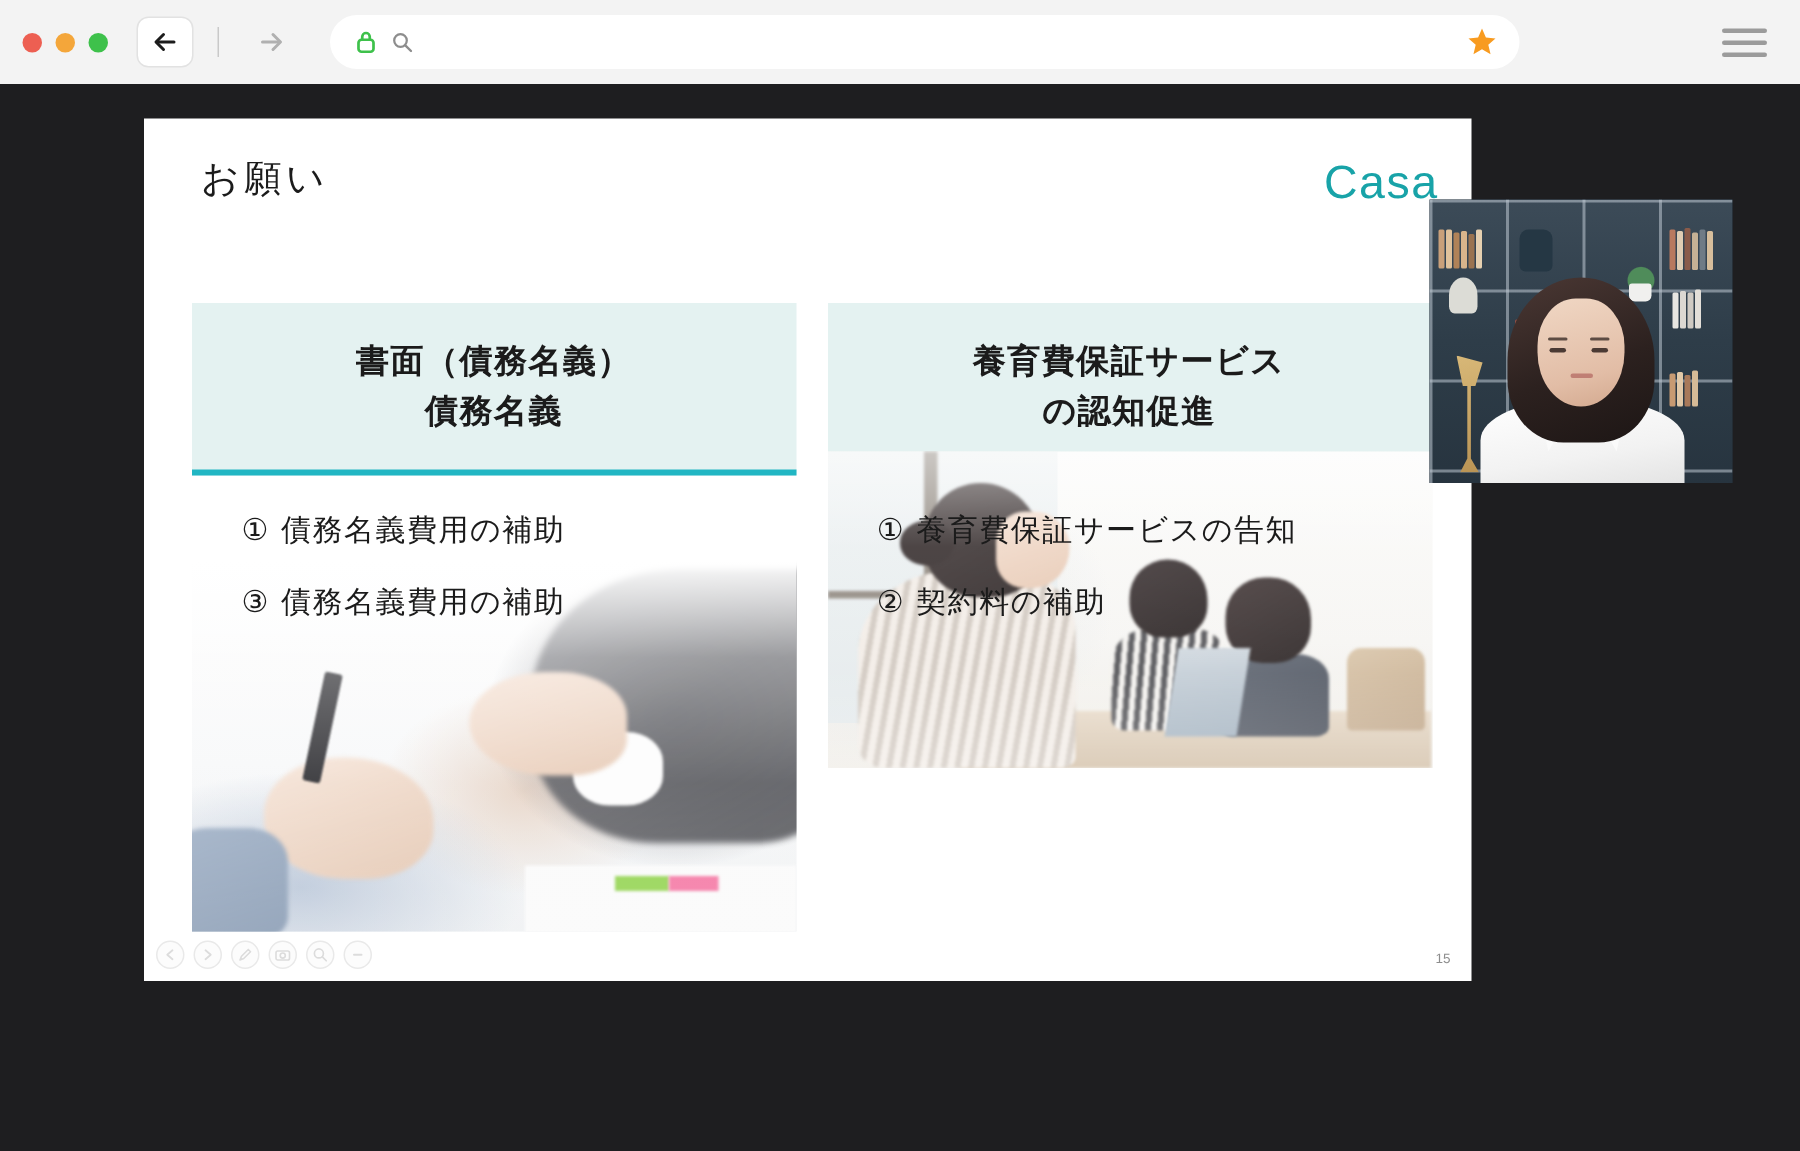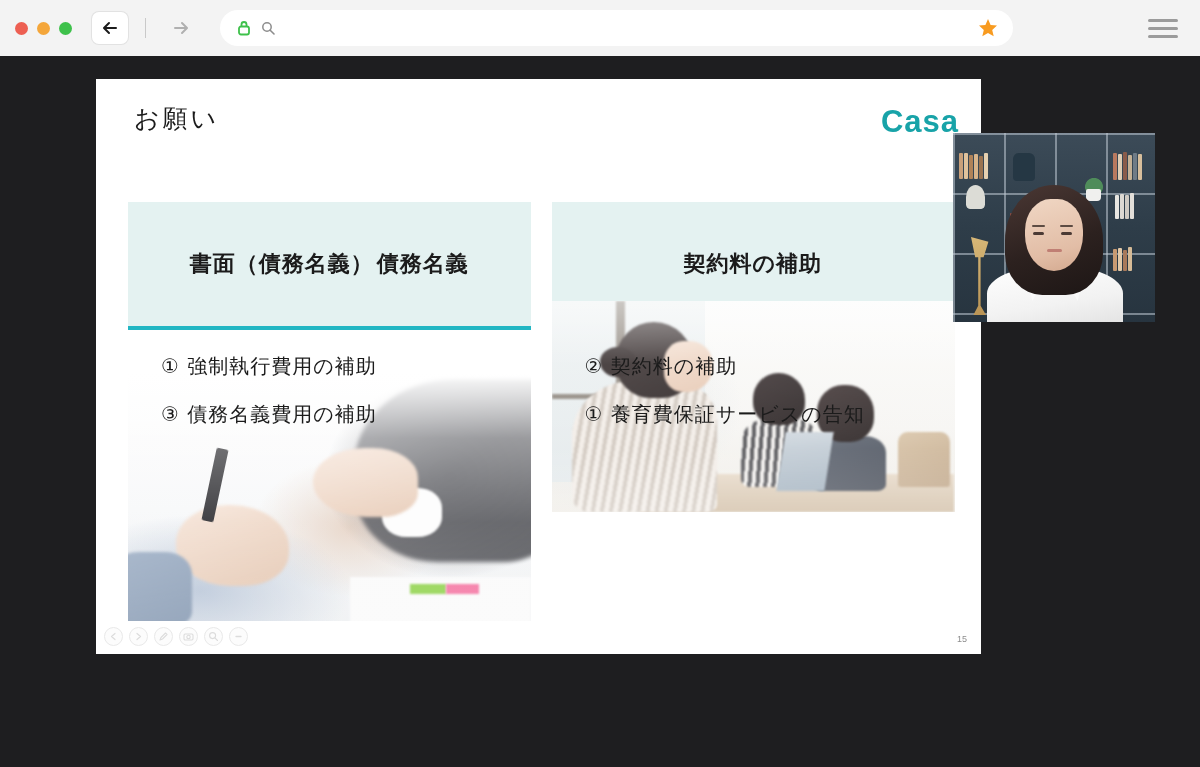--- a/index.html
+++ b/index.html
@@ -71,30 +71,30 @@
     margin-left: 36px;
   }
   .slide-title {
     position: absolute; left: 38px; top: 23px;
     font-size: 25px; color: #1b1b1b; letter-spacing: 3px;
     font-family: "DejaVu Sans", sans-serif;
   }
   .casa-logo {
     position: absolute; right: 22px; top: 25px;
     font-size: 31px; color: #18a3a8; letter-spacing: 1px;
-    font-family: "Liberation Sans", sans-serif; font-weight: 700;
+    font-family: "Liberation Sans", sans-serif; font-weight: 400;
   }
 
   .columns { position: absolute; left: 32px; top: 123px; width: 826px; display: flex; gap: 21px; }
   .column { width: 403px; position: relative; }
 
   .head-box {
-    height: 128px; background: #e4f2f1;
+    height: 115px; background: #e4f2f1;
     border-bottom: 4px solid #21b6c3;
-    display: flex; flex-direction: row;
+    display: flex; flex-direction: column;
     align-items: center; justify-content: center;
     gap: 3px;
   }
   .head-line {
     font-size: 22px; font-weight: bold; color: #1b1b1b;
     letter-spacing: 1px; font-family: "DejaVu Sans", sans-serif;
   }
 
   .bullets { margin-top: 23px; padding-left: 33px; position: relative; z-index: 2; }
   .bullet {
@@ -389,28 +389,29 @@
         <div class="pl-hand-b"></div>
         <div class="pl-pen"></div>
         <div class="pl-sleeve-blue"></div>
         <div class="pl-paper"></div>
         <div class="pl-chip-g"></div>
         <div class="pl-chip-p"></div>
         <div class="pl-fade"></div>
       </div>
 
       <div class="bullets">
-        <div class="bullet">① 強制執行費用の補助</div>
+        <div class="bullet">① 債務名義費用の補助</div>
         <div class="bullet">③ 債務名義費用の補助</div>
       </div>
     </div>
 
     <div class="column">
       <div class="head-box">
-        <div class="head-line">契約料の補助</div>
+        <div class="head-line">養育費保証サービス</div>
+        <div class="head-line">の認知促進</div>
       </div>
 
       <div class="photo photo-right">
         <div class="pr-window"></div>
         <div class="pr-frame-v"></div>
         <div class="pr-frame-h"></div>
         <div class="pr-table"></div>
         <div class="pr-chair"></div>
         <div class="pr-kid1-body"></div>
         <div class="pr-kid1-head"></div>
@@ -418,22 +419,22 @@
         <div class="pr-kid2-head"></div>
         <div class="pr-laptop"></div>
         <div class="pr-mom-body"></div>
         <div class="pr-mom-head"></div>
         <div class="pr-mom-bun"></div>
         <div class="pr-mom-face"></div>
         <div class="pr-fade"></div>
       </div>
 
       <div class="bullets">
+        <div class="bullet">① 養育費保証サービスの告知</div>
         <div class="bullet">② 契約料の補助</div>
-        <div class="bullet">① 養育費保証サービスの告知</div>
       </div>
     </div>
   </div>
 
   <div class="slide-controls">
     <div class="ctrl">
       <svg width="9" height="9" viewBox="0 0 9 9">
         <path d="M6 1.5 L2.5 4.5 L6 7.5" fill="none" stroke="#dcdcdc" stroke-width="1.2" stroke-linecap="round" stroke-linejoin="round"></path>
       </svg>
     </div>

